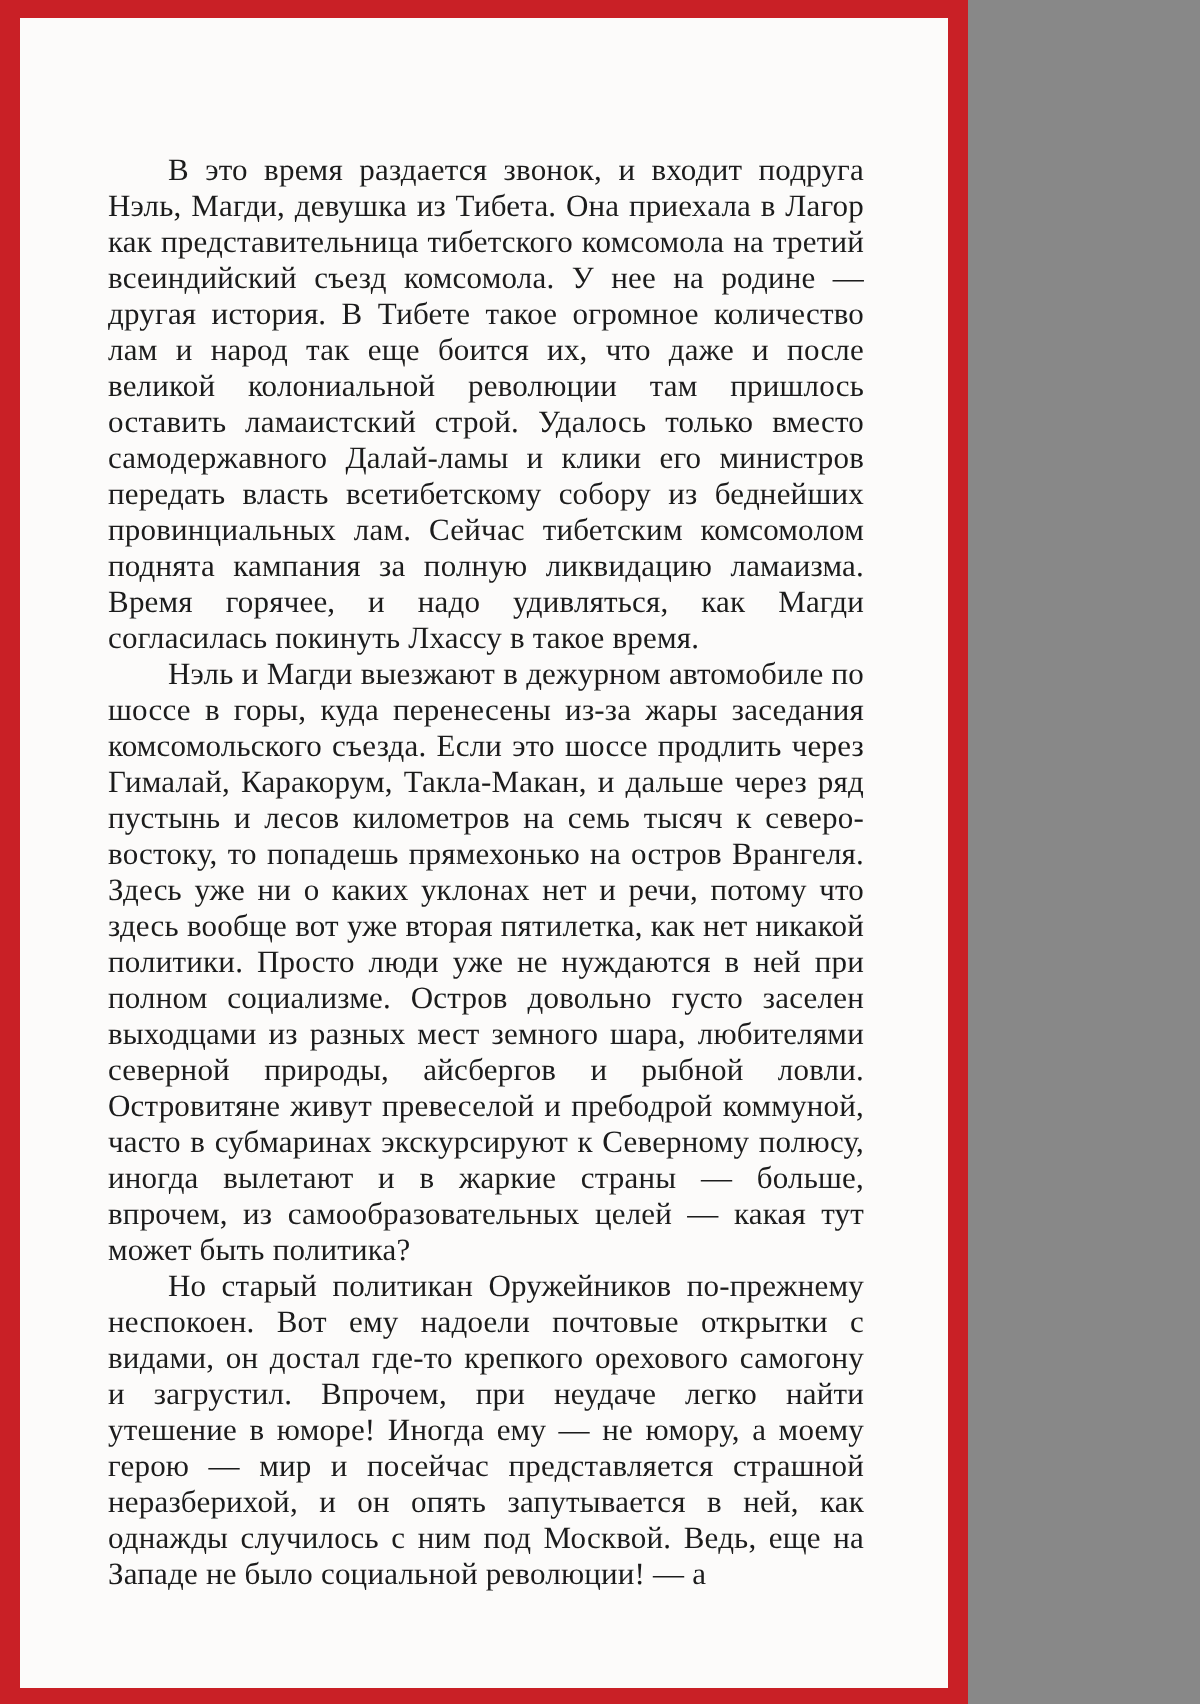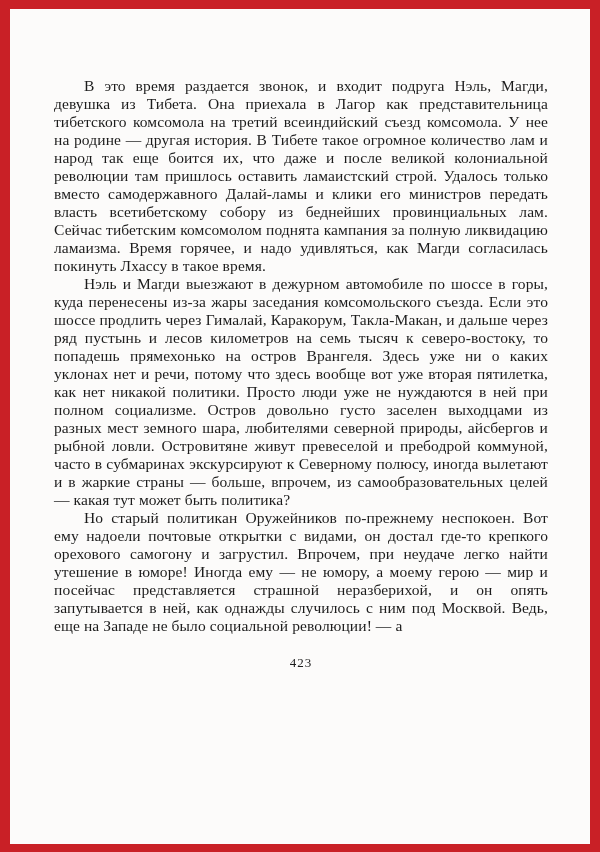--- a/index.html
+++ b/index.html
@@ -6,21 +6,21 @@
     --frame:#c92026;
     --paper:#fcfbfa;
     --ink:#1c1c1c;
   }
   html,body{margin:0;padding:0;}
   body{
     font-family:"Liberation Serif","DejaVu Serif",serif;
     background:#888;
   }
   .frame{
-    width:600px;
+    width:484px;
     height:852px;
     box-sizing:border-box;
     background:var(--frame);
     padding:9px 10px 8px 10px;
     overflow:hidden;
   }
   .paper{
     width:100%;
     height:100%;
     box-sizing:border-box;
@@ -52,15 +52,14 @@
 </head>
 <body>
 
 <div class="frame">
   <div class="paper">
     <div class="text-block">
       <p class="para">В это время раздается звонок, и входит подруга Нэль, Магди, девушка из Тибета. Она приехала в Лагор как представительница тибетского комсомола на третий всеиндийский съезд комсомола. У нее на родине — другая история. В Тибете такое огромное количество лам и народ так еще боится их, что даже и после великой колониальной революции там пришлось оставить ламаистский строй. Удалось только вместо самодержавного Далай-ламы и клики его министров передать власть всетибетскому собору из беднейших провинциальных лам. Сейчас тибетским комсомолом поднята кампания за полную ликвидацию ламаизма. Время горячее, и надо удивляться, как Магди согласилась покинуть Лхассу в такое время.</p>
       <p class="para">Нэль и Магди выезжают в дежурном автомобиле по шоссе в горы, куда перенесены из-за жары заседания комсомольского съезда. Если это шоссе продлить через Гималай, Каракорум, Такла-Макан, и дальше через ряд пустынь и лесов километров на семь тысяч к северо-востоку, то попадешь прямехонько на остров Врангеля. Здесь уже ни о каких уклонах нет и речи, потому что здесь вообще вот уже вторая пятилетка, как нет никакой политики. Просто люди уже не нуждаются в ней при полном социализме. Остров довольно густо заселен выходцами из разных мест земного шара, любителями северной природы, айсбергов и рыбной ловли. Островитяне живут превеселой и пребодрой коммуной, часто в субмаринах экскурсируют к Северному полюсу, иногда вылетают и в жаркие страны — больше, впрочем, из самообразовательных целей — какая тут может быть политика?</p>
       <p class="para">Но старый политикан Оружейников по-прежнему неспокоен. Вот ему надоели почтовые открытки с видами, он достал где-то крепкого орехового самогону и загрустил. Впрочем, при неудаче легко найти утешение в юморе! Иногда ему — не юмору, а моему герою — мир и посейчас представляется страшной неразберихой, и он опять запутывается в ней, как однажды случилось с ним под Москвой. Ведь, еще на Западе не было социальной революции! — а</p>
     </div>
-    <div class="page-number">423</div>
   </div>
 </div>
 
 </body></html>

